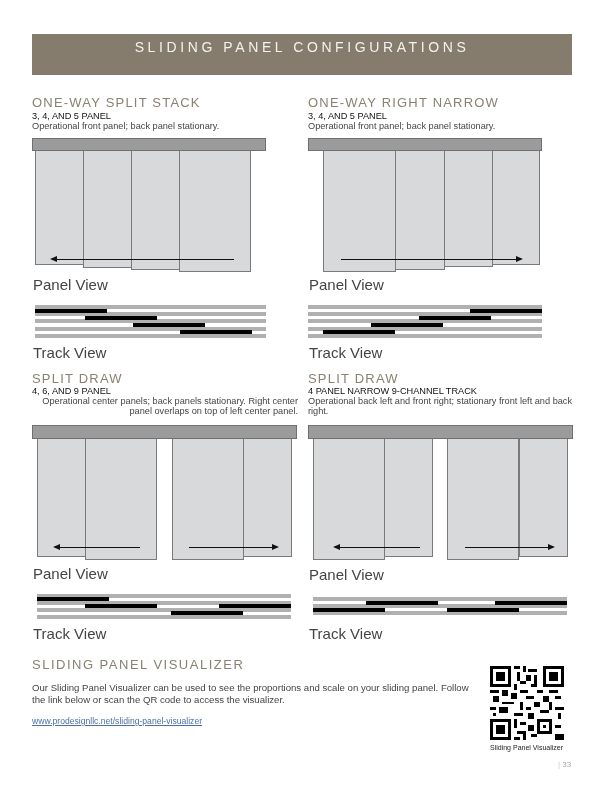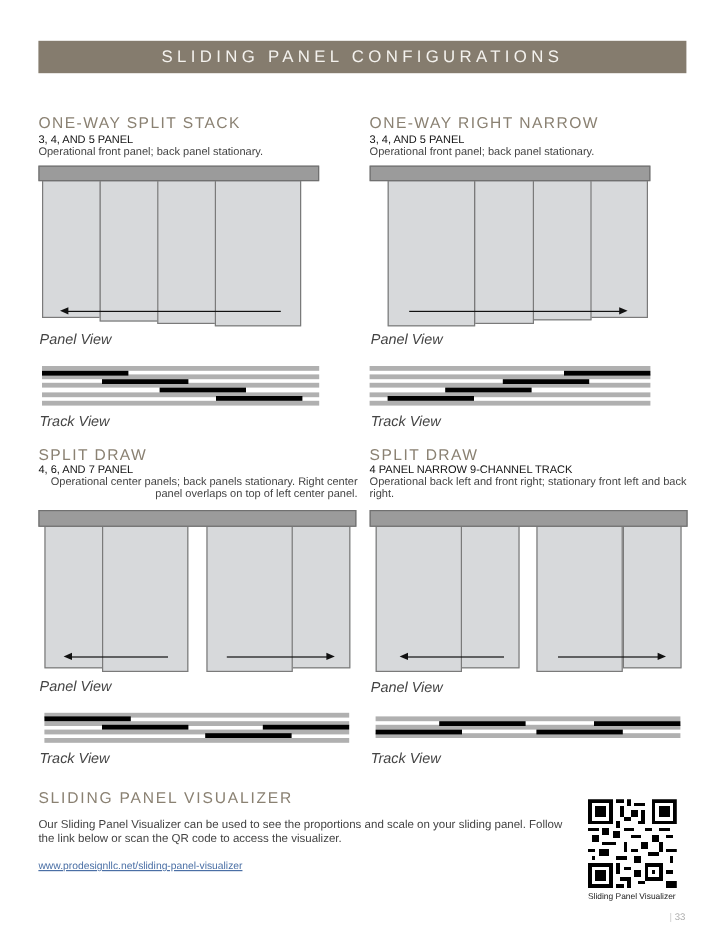--- a/index.html
+++ b/index.html
@@ -1,22 +1,22 @@
 <!DOCTYPE html>
 <html><head>
 <meta charset="utf-8">
 <style>
   html, body { margin:0; padding:0; background:#ffffff; }
   body { width:603px; height:792px; position:relative; overflow:hidden; font-family:"Liberation Sans", sans-serif; color:#333; }
   .abs { position:absolute; }
-  .banner { left:32px; top:34px; width:540px; height:27px; background:#857c6e; color:#f4f2ee; font-size:14px; letter-spacing:3.6px; text-align:center; line-height:27px; }
+  .banner { left:32px; top:34px; width:540px; height:41px; background:#857c6e; color:#f4f2ee; font-size:14px; letter-spacing:3.6px; text-align:center; line-height:27px; }
   .sec-title { font-size:13px; letter-spacing:1.2px; color:#8a8172; line-height:14px; white-space:nowrap; }
   .sec-sub { font-size:9.2px; color:#111; line-height:10px; white-space:nowrap; }
   .sec-desc { font-size:9.2px; color:#444; line-height:10px; }
-  .caption { font-size:12px; font-style:italic; color:#444;text-align:center; }
+  .caption { font-size:15px; color:#444;text-align:center; }
   .hdr { background:#9b9b9b; border:1px solid #707070; box-sizing:border-box; }
   .pnl { background:#d7d9db; border:1px solid #7a7a7a; box-sizing:border-box; }
   .rail { background:#b0b0b0; height:4px; }
   .bar { background:#000; height:4px; }
   .arrow { height:1px; background:#111; }
   .ah-l { width:0; height:0; border-top:3px solid transparent; border-bottom:3px solid transparent; border-right:7px solid #111; }
   .ah-r { width:0; height:0; border-top:3px solid transparent; border-bottom:3px solid transparent; border-left:7px solid #111; }
   .viz-title { font-size:13px; letter-spacing:1.5px; color:#8a8172; }
   .viz-text { font-size:9.6px; color:#444; line-height:12px; width:450px; }
   .viz-link { font-size:8.6px; color:#4a6fa5; text-decoration:underline; }
@@ -79,21 +79,21 @@
   <div class="abs rail" style="left:308px;top:327px;width:234px;"></div>
   <div class="abs rail" style="left:308px;top:334px;width:234px;"></div>
   <div class="abs bar" style="left:470px;top:309px;width:72px;"></div>
   <div class="abs bar" style="left:419px;top:316px;width:72px;"></div>
   <div class="abs bar" style="left:371px;top:323px;width:72px;"></div>
   <div class="abs bar" style="left:323px;top:330px;width:72px;"></div>
 </div>
 <div class="abs caption" style="left:309px;top:344px;">Track View</div>
 
 <div class="abs sec-title" style="left:32px;top:372px;">SPLIT DRAW</div>
-<div class="abs sec-sub" style="left:32px;top:386px;">4, 6, AND 7 PANEL</div>
+<div class="abs sec-sub" style="left:32px;top:386px;">4, 6, AND 9 PANEL</div>
 <div class="abs sec-desc" style="left:32px;top:396px;width:266px;text-align:right;">Operational center panels; back panels stationary. Right center panel overlaps on top of left center panel.</div>
 
 <div class="abs" style="left:0;top:0;">
   <div class="abs pnl" style="left:37px;top:438px;width:50px;height:119px;"></div>
   <div class="abs pnl" style="left:85px;top:438px;width:72px;height:122px;"></div>
   <div class="abs pnl" style="left:243px;top:438px;width:49px;height:119px;"></div>
   <div class="abs pnl" style="left:172px;top:438px;width:72px;height:122px;"></div>
   <div class="abs hdr" style="left:32px;top:425px;width:265px;height:14px;"></div>
   <div class="abs arrow" style="left:58px;top:547px;width:82px;"></div>
   <div class="abs ah-l" style="left:53px;top:544px;"></div>

